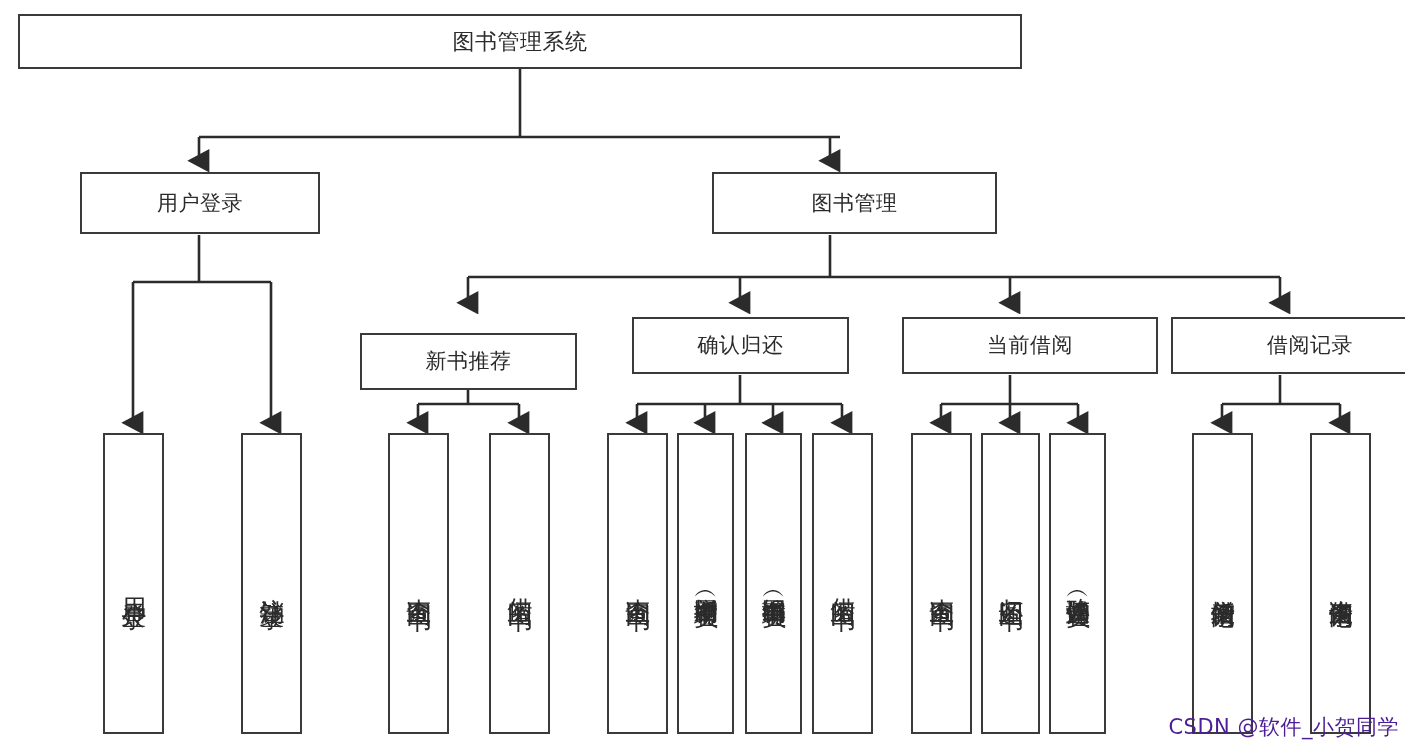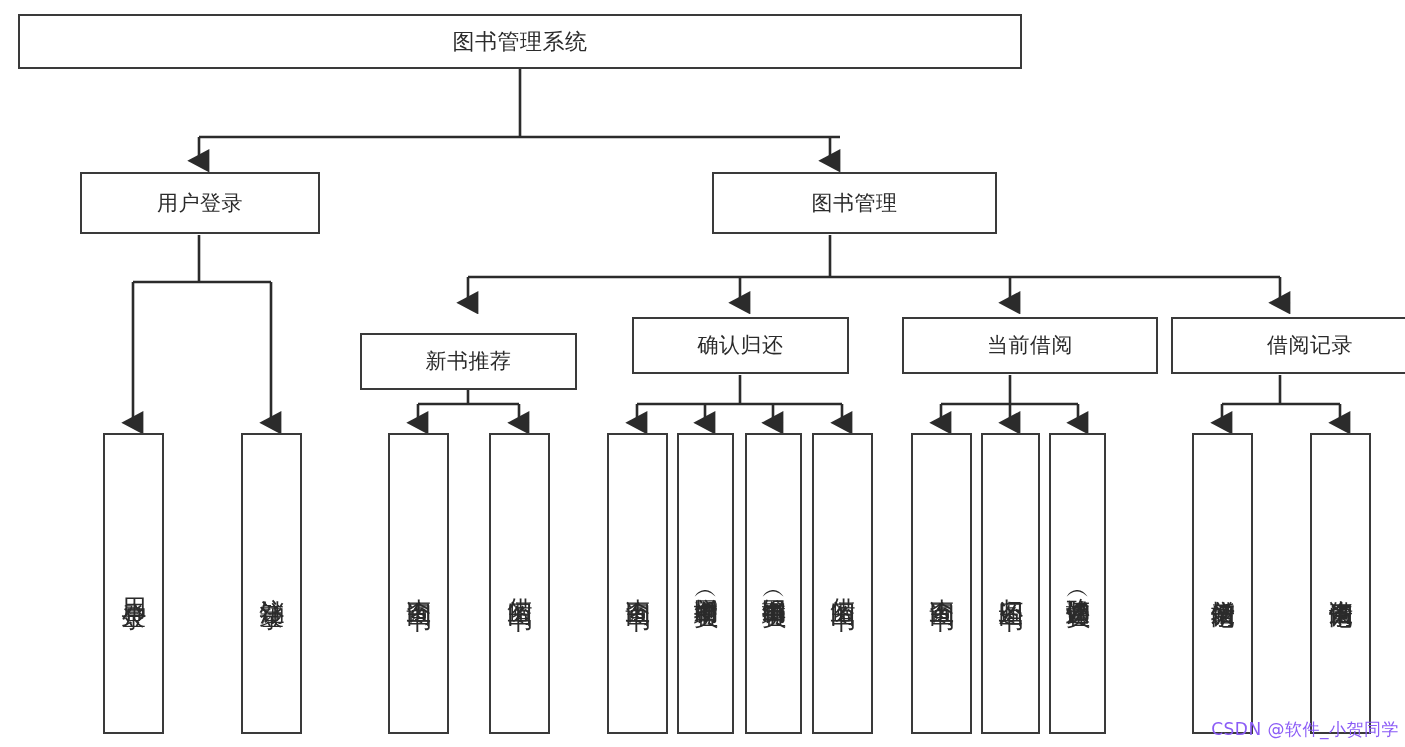--- a/index.html
+++ b/index.html
@@ -66,22 +66,22 @@
     max-height: 100%;
   }
   .node.vertical.tall .label {
     font-size: 24px;
     letter-spacing: 1px;
   }
   .watermark {
     position: absolute;
     right: 6px;
     bottom: 6px;
-    font-size: 17px;
-    color: #8b5cf6;
+    font-size: 21px;
+    color: #4c1d95;
     z-index: 5;
     letter-spacing: 0.5px;
     white-space: nowrap;
   }
 </style>
 </head>
 <body>
 
 <div id="diagram-canvas">
 

